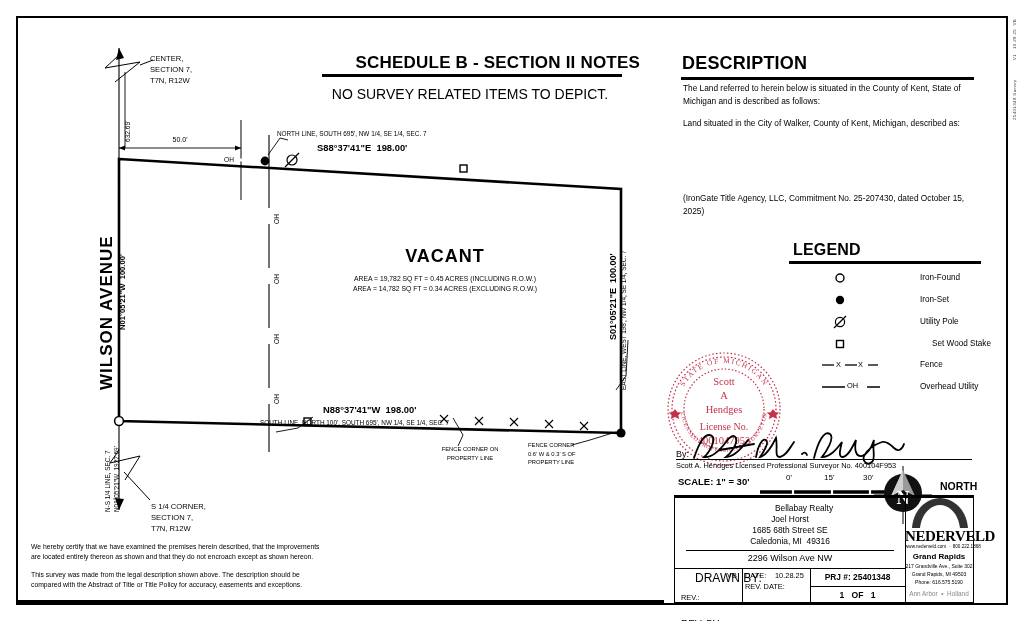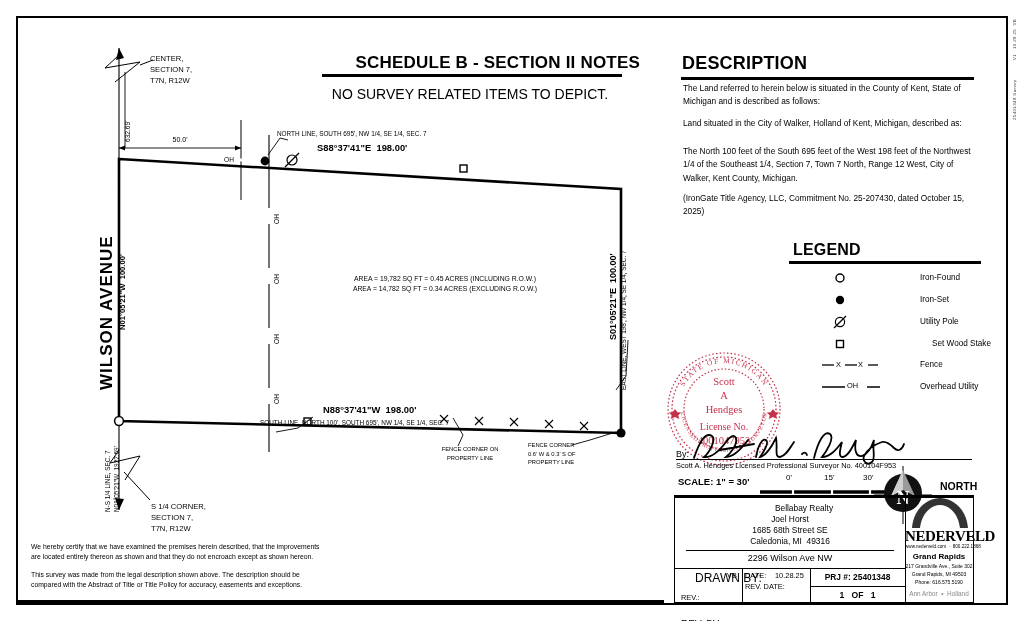--- a/index.html
+++ b/index.html
@@ -28,22 +28,21 @@
 <div class="sheet">
   <div class="border-outer"></div>
 
   <div class="t hdr ctr" style="left:300px;top:52px;width:340px;">SCHEDULE B - SECTION II NOTES</div>
   <div class="rule" style="left:322px;top:74px;width:300px;height:3px;"></div>
   <div class="t med ctr" style="left:300px;top:86px;width:340px;font-size:14px;">NO SURVEY RELATED ITEMS TO DEPICT.</div>
 
   <div class="t hdr" style="left:682px;top:52px;font-size:18px;">DESCRIPTION</div>
   <div class="rule" style="left:681px;top:77px;width:293px;height:3px;"></div>
   <div class="t desc" style="left:683px;top:82px;width:290px;white-space:normal;">The Land referred to herein below is situated in the County of Kent, State of Michigan and is described as follows:</div>
-  <div class="t desc" style="left:683px;top:117px;width:295px;white-space:normal;">Land situated in the City of Walker, Holland of Kent, Michigan, described as:</div>
-  <div class="t desc" style="left:683px;top:145px;width:290px;white-space:normal;">The North 100 feet of the South 695 feet of the West 198 feet of the Northwest 1/4 of the Southeast 1/4, Section 7, Town 7 North, Range 12 West, City of Walker, Kent County, Michigan.</div>
+  <div class="t desc" style="left:683px;top:117px;width:295px;white-space:normal;">Land situated in the City of Walker, County of Kent, Michigan, described as:</div>
   <div class="t desc" style="left:683px;top:192px;width:288px;white-space:normal;">(IronGate Title Agency, LLC, Commitment No. 25-207430, dated October 15, 2025)</div>
 
   <div class="t hdr" style="left:793px;top:240px;font-size:16px;">LEGEND</div>
   <div class="rule" style="left:789px;top:261px;width:192px;height:3px;"></div>
 
   <div class="abs" style="left:820px;top:268px;width:175px;height:135px;">
 
     <svg width="175" height="135">
       <circle cx="20" cy="10" r="4" fill="none" stroke="#000" stroke-width="1.4"></circle>
       <circle cx="20" cy="32" r="4.2" fill="#000"></circle>
@@ -257,20 +256,21 @@
 
     <div class="t rot90 bold" style="left:76px;top:370px;font-size:17px;letter-spacing:1px;">WILSON AVENUE</div>
     <div class="t rot90" style="left:98px;top:310px;font-size:7.6px;font-weight:bold;">N01°05'21"W  100.00'</div>
 
     <div class="t rot90" style="left:84px;top:492px;font-size:6.4px;">N-S 1/4 LINE, SEC. 7</div>
     <div class="t rot90" style="left:93px;top:492px;font-size:6.4px;">N01°05'21"W  1922.69'</div>
     <div class="t" style="left:131px;top:481px;font-size:7.6px;line-height:1.45;">S 1/4 CORNER,
 SECTION 7,
 T7N, R12W</div>
 
+    <div class="t ctr bold" style="left:345px;top:225px;width:160px;font-size:18px;letter-spacing:1px;">VACANT</div>
     <div class="t ctr" style="left:305px;top:255px;width:240px;font-size:6.8px;">AREA = 19,782 SQ FT = 0.45 ACRES (INCLUDING R.O.W.)</div>
     <div class="t ctr" style="left:305px;top:265px;width:240px;font-size:6.8px;">AREA = 14,782 SQ FT = 0.34 ACRES (EXCLUDING R.O.W.)</div>
 
     <div class="t ctr" style="left:400px;top:425px;width:100px;font-size:5.8px;line-height:1.5;">FENCE CORNER ON
 PROPERTY LINE</div>
     <div class="t" style="left:508px;top:421px;font-size:5.8px;line-height:1.5;">FENCE CORNER
 0.6' W &amp; 0.3' S OF
 PROPERTY LINE</div>
 
     <div class="t rot90" style="left:253px;top:204px;font-size:6.6px;">OH</div>

